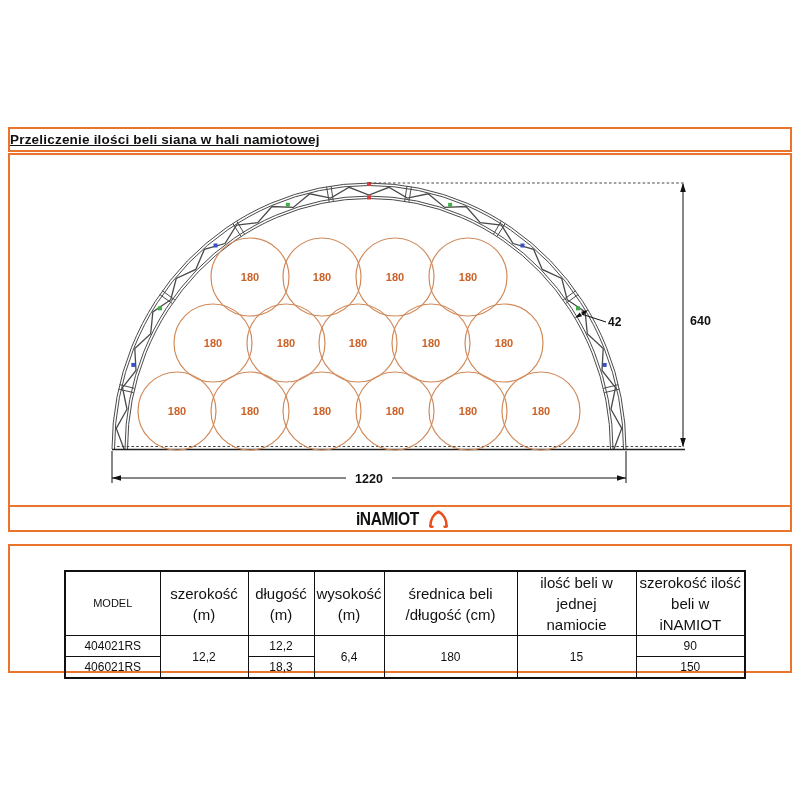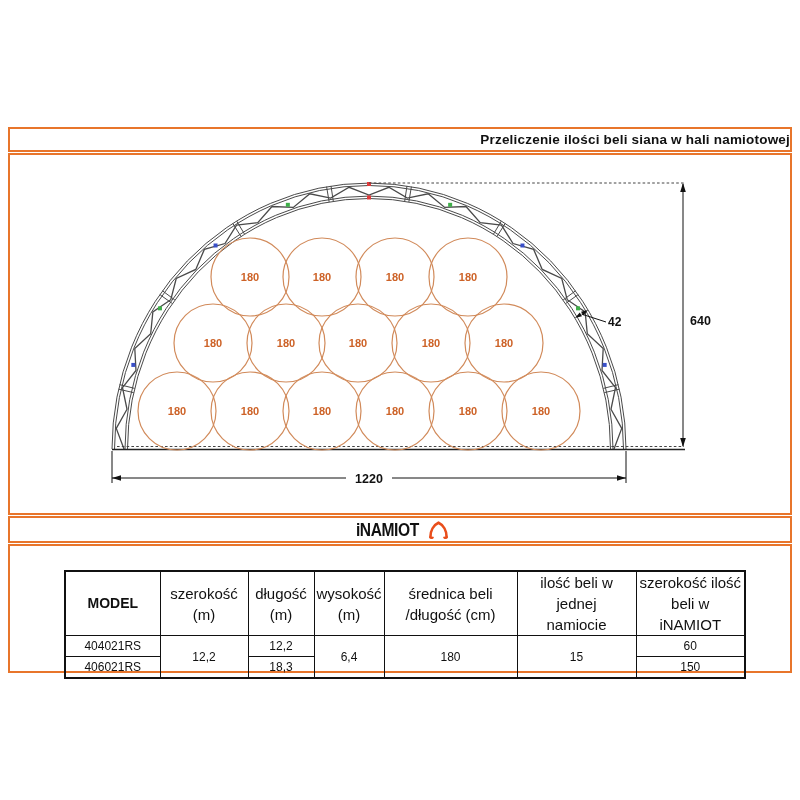--- a/index.html
+++ b/index.html
@@ -1,34 +1,34 @@
 <!DOCTYPE html>
 <html style="--accent: #e8752b;"><head>
 <meta charset="utf-8">
 <style>
   html,body{margin:0;padding:0;background:#fff;}
   .page{position:relative;width:800px;height:800px;background:#fff;overflow:hidden;
         font-family:"Liberation Sans",sans-serif;color:#111;}
   .band{position:absolute;left:8px;width:784px;box-sizing:border-box;
         border:2px solid var(--accent,#e8752b);background:#fff;}
-  .title-band{top:127px;height:25px;display:flex;align-items:center;justify-content:flex-end;}
+  .title-band{top:127px;height:25px;display:flex;align-items:center;justify-content:flex-start;text-decoration:underline;}
   .title-band span{font-size:13.5px;font-weight:bold;letter-spacing:.2px;}
   .diagram-band{top:153px;height:362px;}
   .diagram-band svg{position:absolute;left:0;top:0;}
-  .logo-band{top:516px;height:27px;display:flex;align-items:center;justify-content:center;text-align:right;}
+  .logo-band{top:505px;height:27px;display:flex;align-items:center;justify-content:center;text-align:right;}
   .brand-text{display:inline-block;font-weight:bold;font-size:19px;letter-spacing:-.5px;
               transform:scaleX(.82);transform-origin:center;}
   .tent-icon{margin-left:1px;}
   .table-band{top:544px;height:129px;}
   table.spec-table{position:absolute;left:54px;top:24px;border-collapse:collapse;
         table-layout:fixed;border:2px solid #111;}
   .spec-table th,.spec-table td{border:1px solid #111;text-align:center;vertical-align:middle;
         padding:0 2px;overflow:hidden;}
   .spec-table thead th{font-weight:normal;font-size:15px;line-height:1.4;height:40px;}
-  .spec-table thead th.model-h{font-weight:bold;font-size:14px;}
+  .spec-table thead th.model-h{font-weight:normal;font-size:11px;}
   .spec-table tbody td{font-size:12px;height:20px;}
   .spec-table tbody td.model-cell{font-weight:normal;}
 </style>
 </head>
 <body>
 
 <div class="page">
 
   <div class="band title-band">
     <span>Przeliczenie ilości beli siana w hali namiotowej</span>
@@ -176,21 +176,21 @@
         </tr>
       </thead>
       <tbody>
         <tr>
           <td class="model-cell">404021RS</td>
           <td rowspan="2">12,2</td>
           <td>12,2</td>
           <td rowspan="2">6,4</td>
           <td rowspan="2">180</td>
           <td rowspan="2">15</td>
-          <td>60</td>
+          <td>90</td>
         </tr>
         <tr>
           <td class="model-cell">406021RS</td>
           <td>18,3</td>
           <td>150</td>
         </tr>
       </tbody>
     </table>
   </div>
 

